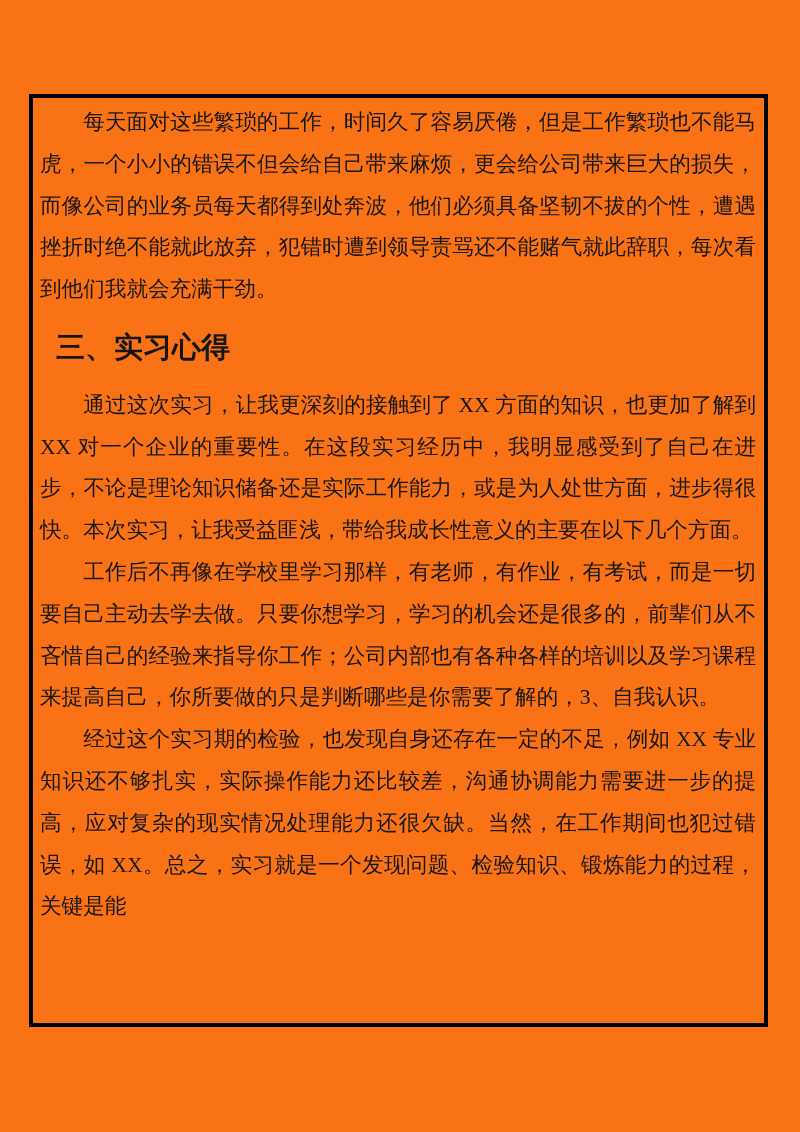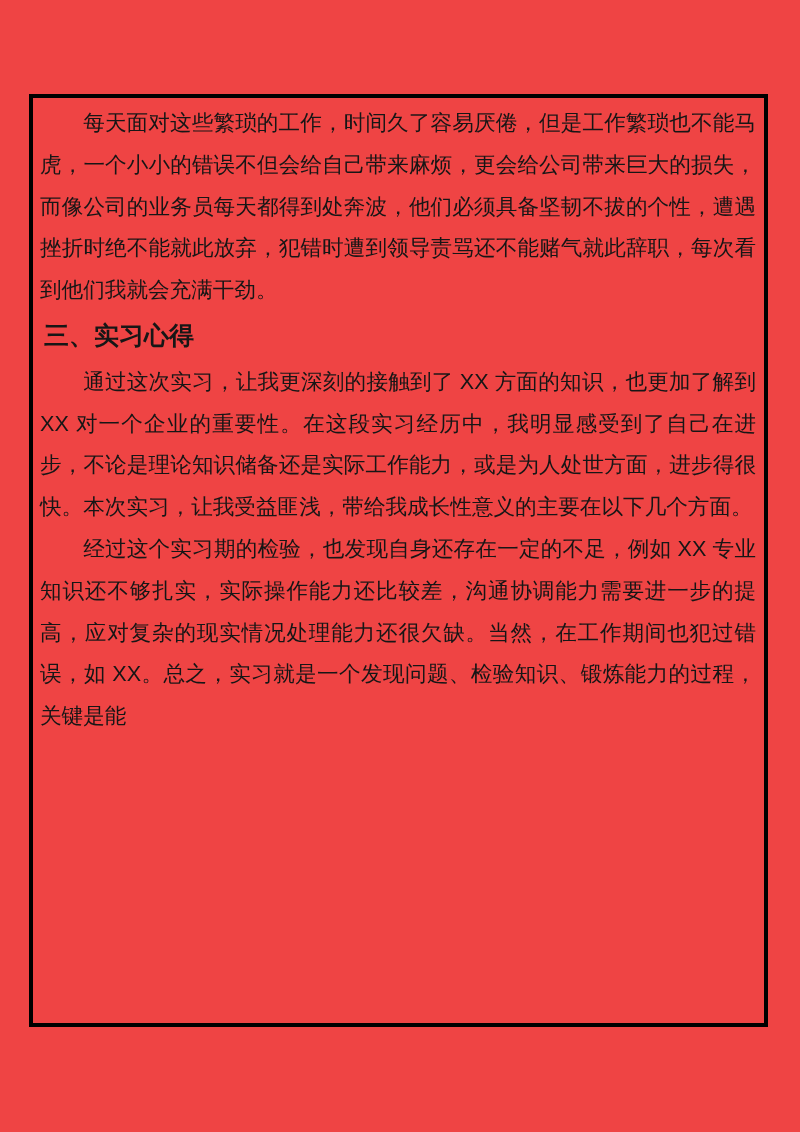--- a/index.html
+++ b/index.html
@@ -4,22 +4,22 @@
 <style>
   html, body {
     margin: 0;
     padding: 0;
     background: #ffffff;
   }
   .page {
     position: relative;
     width: 800px;
     height: 1132px;
-    background: #ef4444;
-    font-family: Liberation Sans, sans-serif;
+    background: #f97316;
+    font-family: Liberation Serif, serif;
     color: #161616;
     overflow: hidden;
   }
   .content-box {
     position: absolute;
     left: 29px;
     top: 94px;
     width: 739px;
     height: 933px;
     box-sizing: border-box;
@@ -31,31 +31,32 @@
     margin: 0;
     font-size: 21.6px;
     line-height: 41.8px;
     text-align: justify;
     text-justify: inter-ideograph;
     text-indent: 2em;
     word-break: normal;
     overflow-wrap: break-word;
   }
   .heading {
-    margin: 4px;
-    font-size: 25px;
+    margin: 16px;
+    font-size: 29px;
     line-height: 41.8px;
     font-weight: 700;
     text-indent: 0;
     text-align: left;
   }
 </style>
 </head>
 <body>
 
 <div class="page">
   <div class="content-box">
     <p class="para">每天面对这些繁琐的工作，时间久了容易厌倦，但是工作繁琐也不能马虎，一个小小的错误不但会给自己带来麻烦，更会给公司带来巨大的损失，而像公司的业务员每天都得到处奔波，他们必须具备坚韧不拔的个性，遭遇挫折时绝不能就此放弃，犯错时遭到领导责骂还不能赌气就此辞职，每次看到他们我就会充满干劲。</p>
     <h3 class="heading">三、实习心得</h3>
     <p class="para">通过这次实习，让我更深刻的接触到了 XX 方面的知识，也更加了解到 XX 对一个企业的重要性。在这段实习经历中，我明显感受到了自己在进步，不论是理论知识储备还是实际工作能力，或是为人处世方面，进步得很快。本次实习，让我受益匪浅，带给我成长性意义的主要在以下几个方面。</p>
+    <p class="para">工作后不再像在学校里学习那样，有老师，有作业，有考试，而是一切要自己主动去学去做。只要你想学习，学习的机会还是很多的，前辈们从不吝惜自己的经验来指导你工作；公司内部也有各种各样的培训以及学习课程来提高自己，你所要做的只是判断哪些是你需要了解的，3、自我认识。</p>
     <p class="para">经过这个实习期的检验，也发现自身还存在一定的不足，例如 XX 专业知识还不够扎实，实际操作能力还比较差，沟通协调能力需要进一步的提高，应对复杂的现实情况处理能力还很欠缺。当然，在工作期间也犯过错误，如 XX。总之，实习就是一个发现问题、检验知识、锻炼能力的过程，关键是能</p>
   </div>
 </div>
 
 </body></html>

